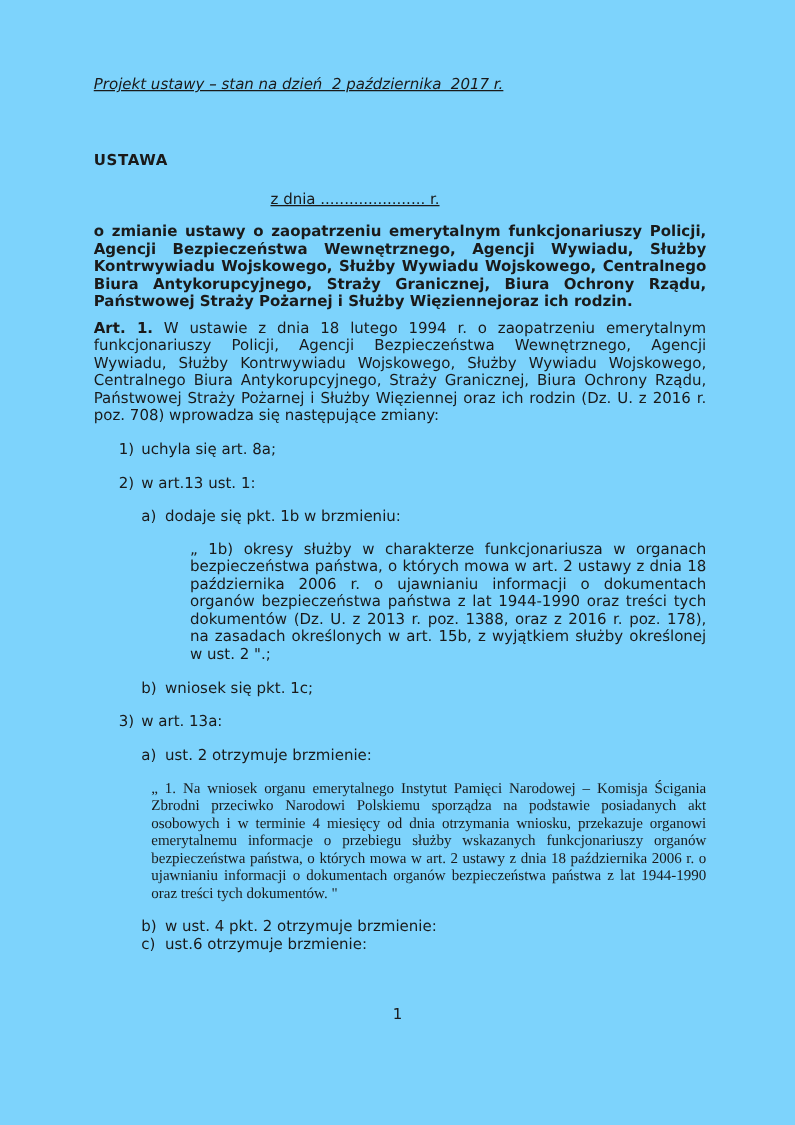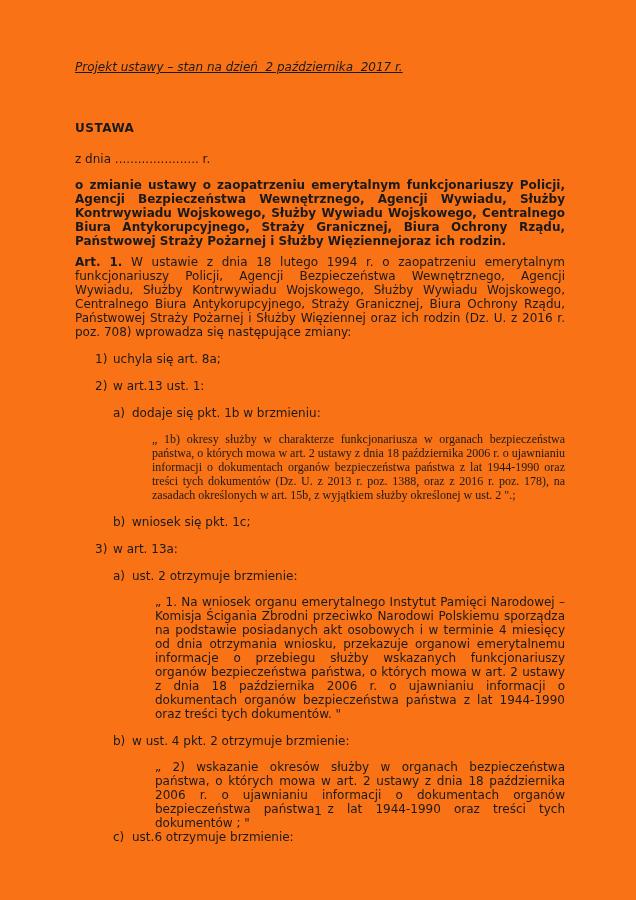--- a/index.html
+++ b/index.html
@@ -5,21 +5,21 @@
   html, body {
     margin: 0;
     padding: 0;
     background: #ffffff;
   }
   .page {
     position: relative;
     width: 636px;
     height: 900px;
     margin: 0 auto;
-    background: #f97316;
+    background: #7dd3fc;
     color: #1a1a1a;
     font-family: "DejaVu Sans", "Liberation Sans", sans-serif;
     font-size: 12px;
     line-height: 14px;
     padding: 60px 71px 0 75px;
     box-sizing: border-box;
     overflow: hidden;
   }
   .doc-header {
     font-style: italic;
@@ -28,23 +28,24 @@
     text-decoration: underline;
     white-space: pre;
   }
   .law-title {
     text-align: left;
     font-weight: bold;
     letter-spacing: 0.5px;
     margin-top: 47px;
   }
   .date-line {
-    text-align: left;
+    text-align: center;
     padding-right: 72px;
     margin-top: 17px;
+    text-decoration: underline;
   }
   .subject {
     font-weight: bold;
     text-align: justify;
     margin: 12px 0 0 0;
   }
   .article {
     text-align: justify;
     margin: 7px 0 0 0;
   }
@@ -56,22 +57,22 @@
   .item .marker { flex: none; }
   .item .itext { flex: 1; text-align: justify; }
   .lvl1 { margin-left: 20px; }
   .lvl1 .marker { width: 18px; }
   .lvl2 { margin-left: 38px; }
   .lvl2 .marker { width: 19px; }
   .quote {
     text-align: justify;
     margin-top: 12px;
   }
-  .quote.qA { margin-left: 77px; font-family: Liberation Serif, serif; }
-  .quote.qB { margin-left: 80px; }
+  .quote.qA { margin-left: 77px; }
+  .quote.qB { margin-left: 46px; font-family: Liberation Serif, serif; }
   .item.tight { margin-top: 0; }
   .page-num {
     position: absolute;
     top: 804px;
     left: 0;
     right: 0;
     text-align: center;
   }
 </style>
 </head>
@@ -126,21 +127,20 @@
     <span class="itext">ust. 2 otrzymuje brzmienie:</span>
   </div>
 
   <div class="quote qB">„ 1. Na wniosek organu emerytalnego Instytut Pamięci Narodowej – Komisja Ścigania Zbrodni przeciwko Narodowi Polskiemu sporządza na podstawie posiadanych akt osobowych i w terminie 4 miesięcy od dnia otrzymania wniosku, przekazuje organowi emerytalnemu informacje o przebiegu służby wskazanych funkcjonariuszy organów bezpieczeństwa państwa, o których mowa w art. 2 ustawy z dnia 18 października 2006 r. o ujawnianiu informacji o dokumentach organów bezpieczeństwa państwa z lat 1944-1990 oraz treści tych dokumentów. "</div>
 
   <div class="item lvl2">
     <span class="marker">b)</span>
     <span class="itext">w ust. 4 pkt. 2 otrzymuje brzmienie:</span>
   </div>
 
-  <div class="quote qB">„ 2) wskazanie okresów służby w organach bezpieczeństwa państwa, o których mowa w art. 2 ustawy z dnia 18 października 2006 r. o ujawnianiu informacji o dokumentach organów bezpieczeństwa państwa z lat 1944-1990 oraz treści tych dokumentów ; "</div>
 
   <div class="item lvl2 tight">
     <span class="marker">c)</span>
     <span class="itext">ust.6 otrzymuje brzmienie:</span>
   </div>
 
   <div class="page-num">1</div>
 
 </div>
 

